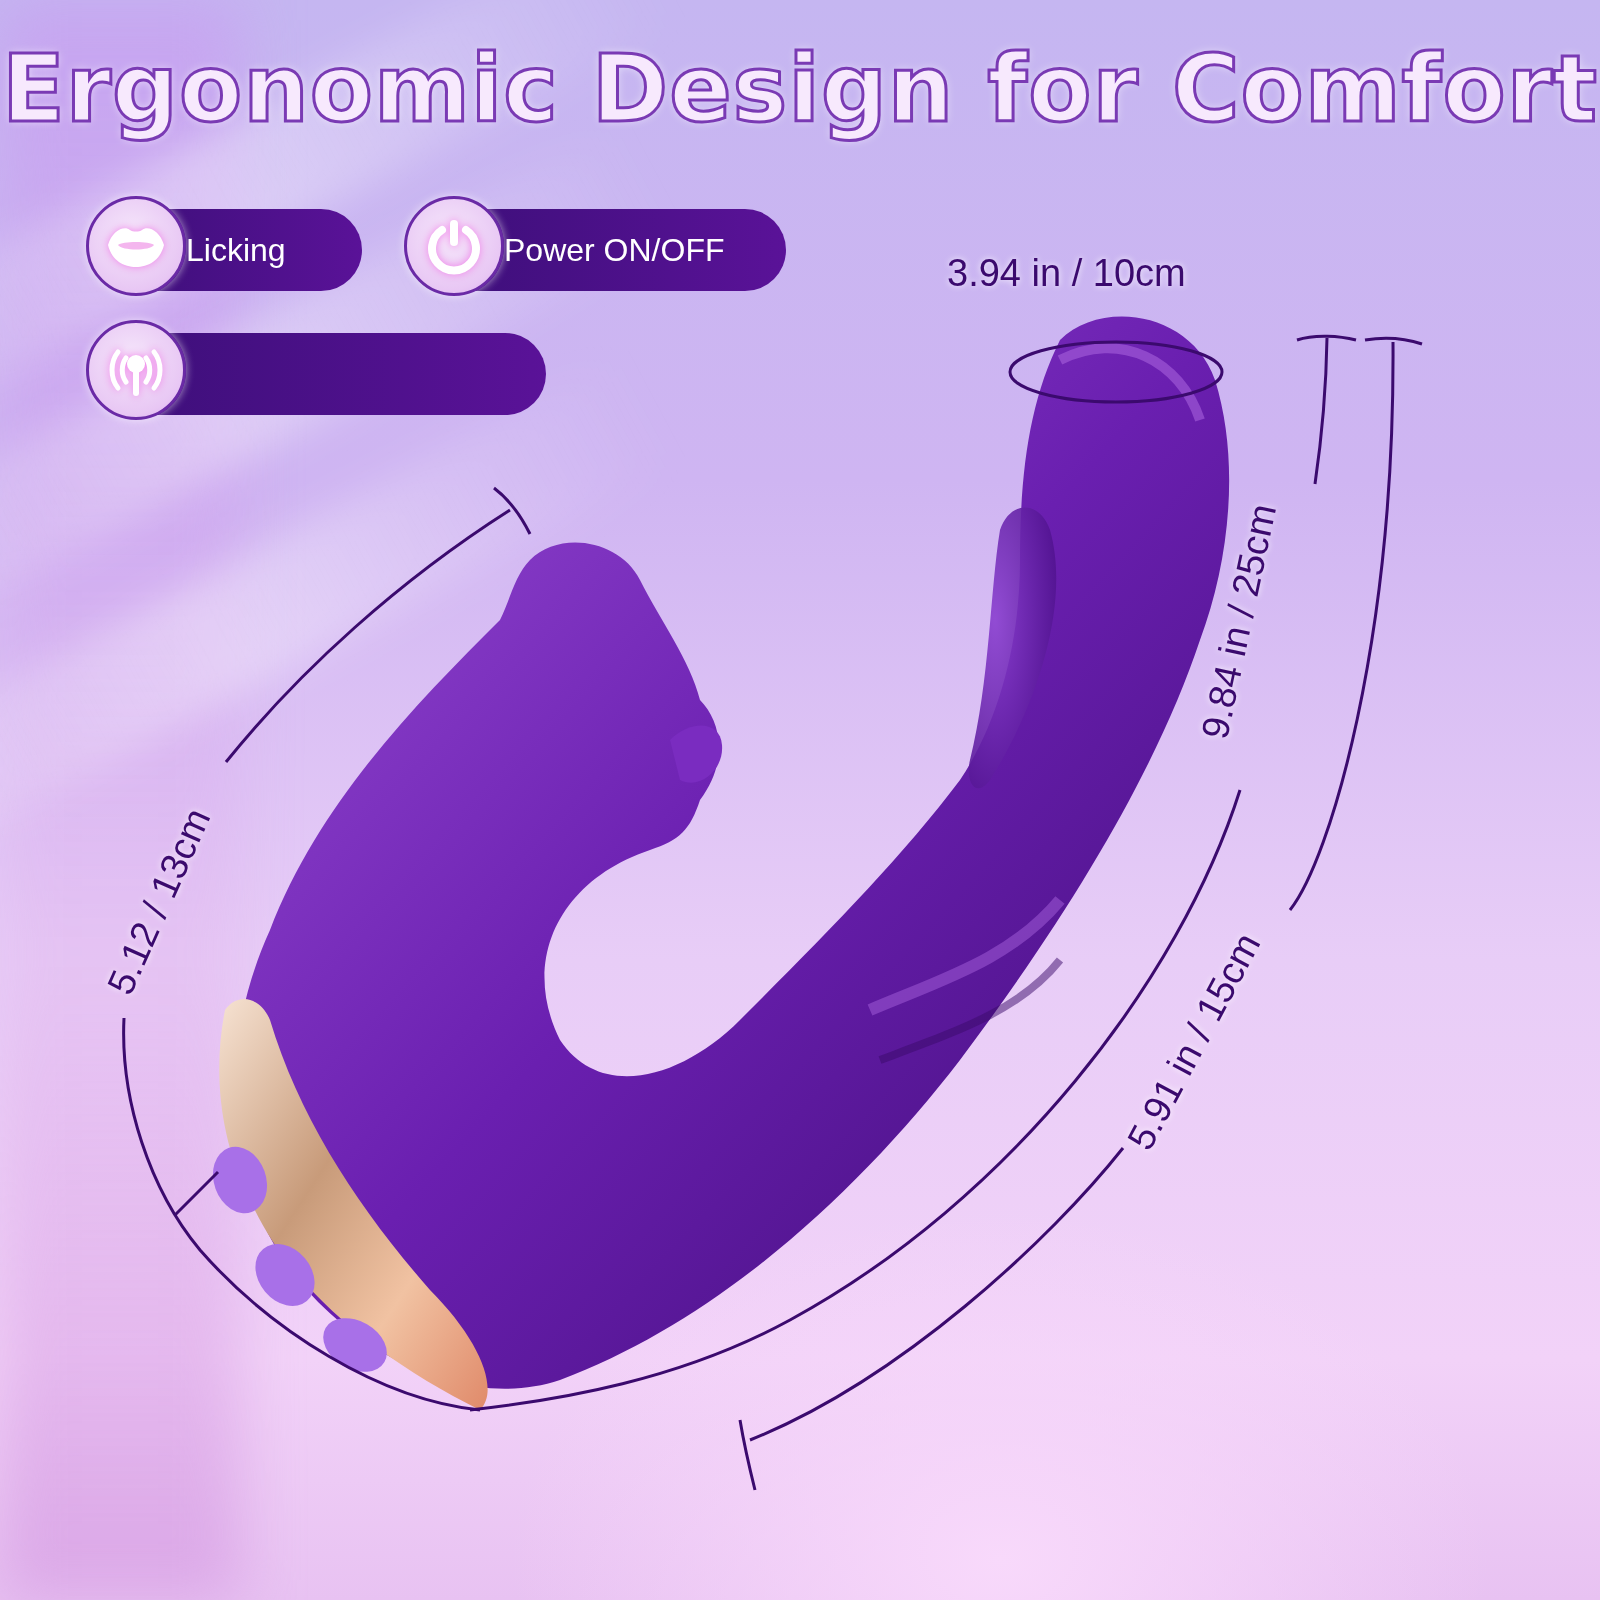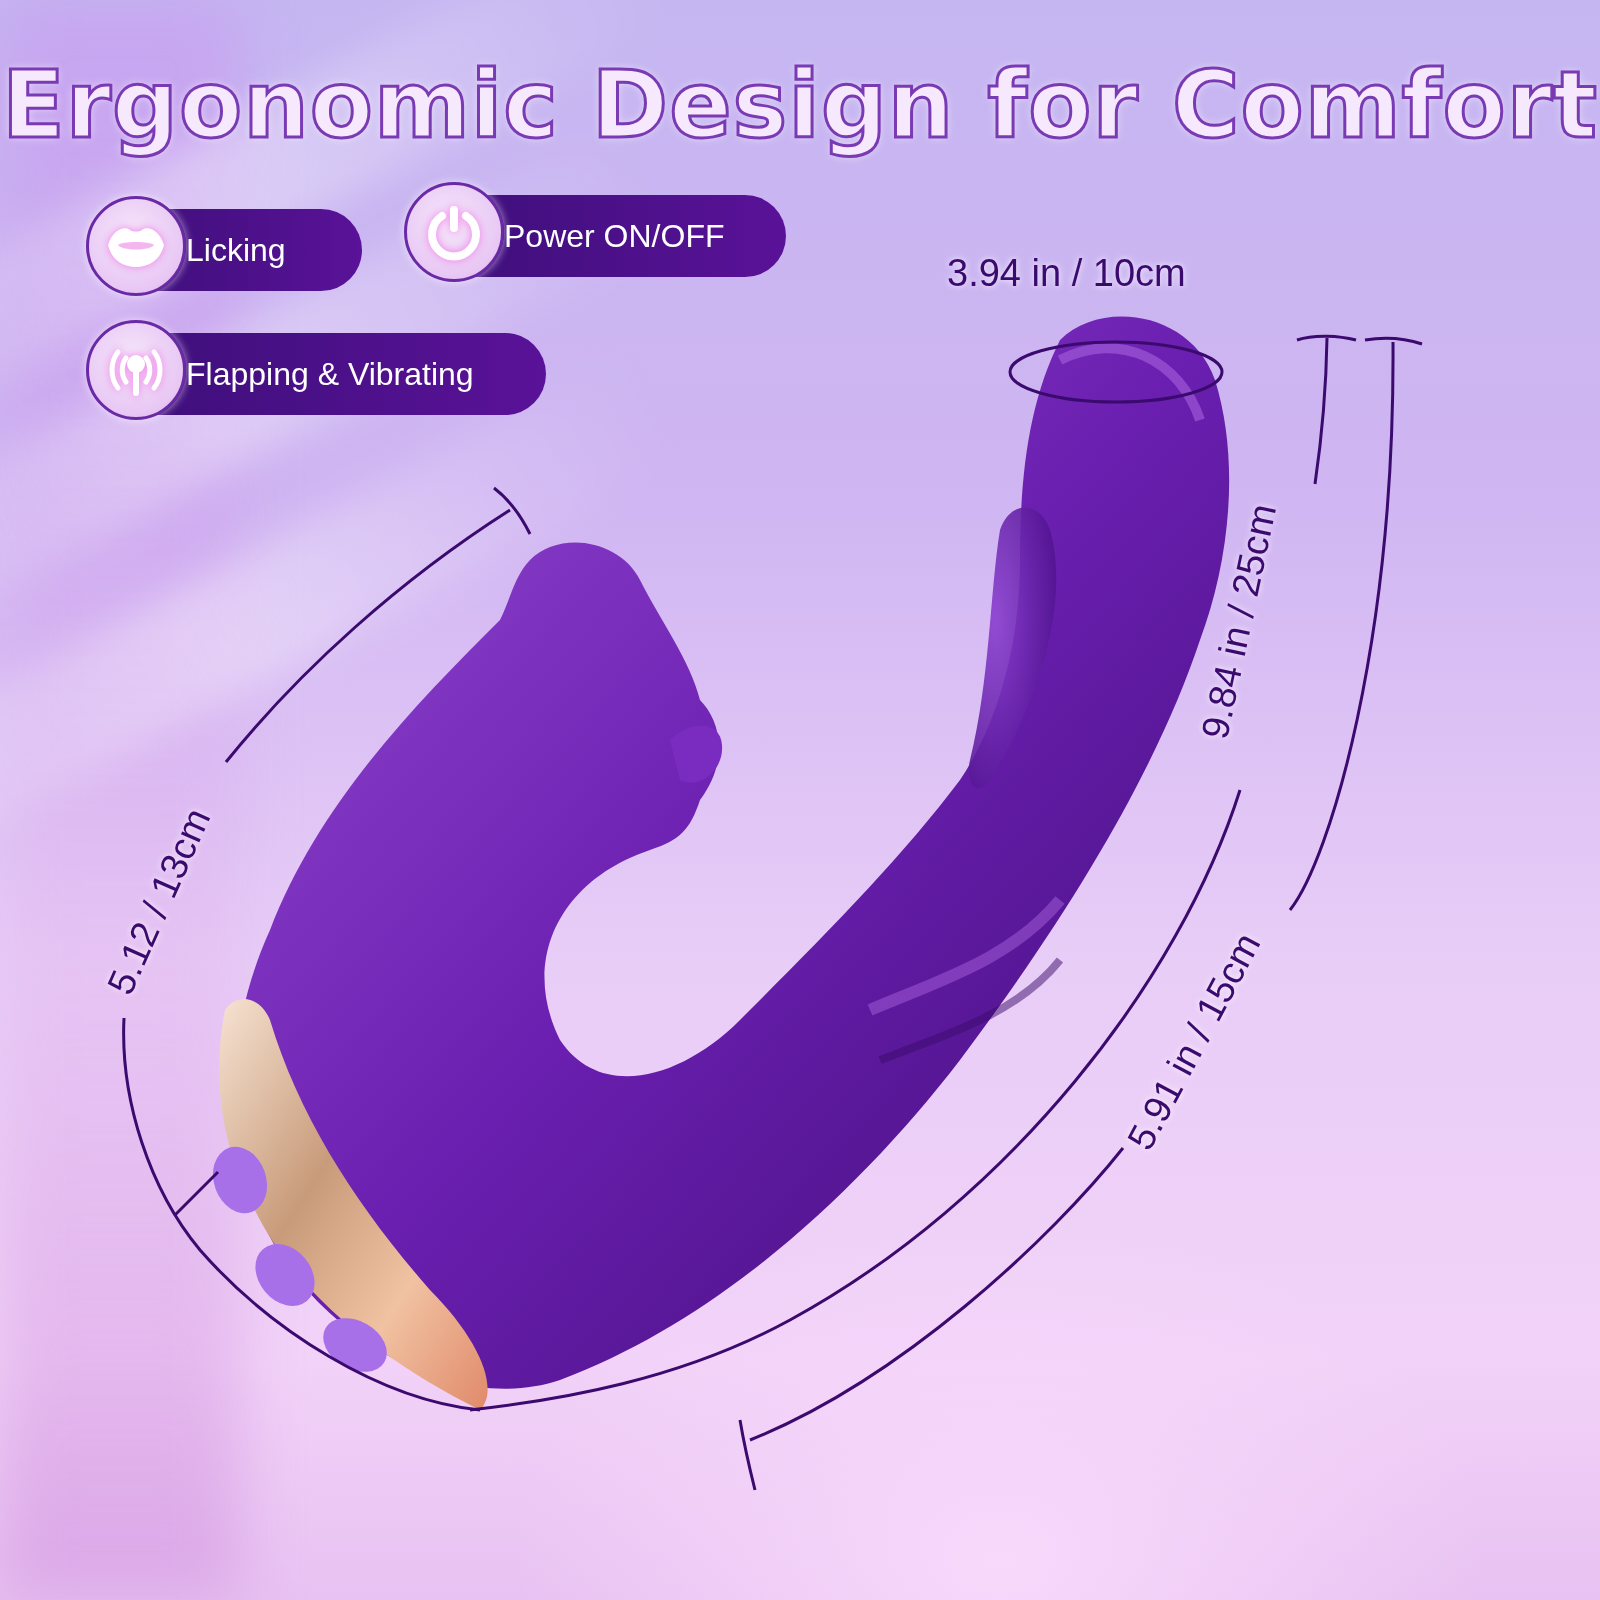--- a/index.html
+++ b/index.html
@@ -15,21 +15,21 @@
     background: linear-gradient(90deg, rgba(255,255,255,0) 0%, rgba(255,255,255,0.35) 45%, rgba(255,255,255,0) 100%);
     transform: rotate(-28deg); filter: blur(18px);
   }
   .bg-side-left {
     position: absolute; left: 0; top: 0; width: 240px; height: 1600px;
     background: linear-gradient(180deg, rgba(200,150,240,0.5), rgba(220,160,230,0.2) 60%, rgba(205,140,220,0.5));
     filter: blur(30px);
   }
 
   .title {
-    position: absolute; left: 0; right: 0; top: 52px; text-align: center;
+    position: absolute; left: 0; right: 0; top: 36px; text-align: center;
     font-family: "DejaVu Sans", sans-serif; font-weight: bold;
     font-size: 92px; letter-spacing: 1px;
     color: #f7e9fd;
     -webkit-text-stroke: 3px #7a3ab4;
     text-shadow: 0 0 10px rgba(255,255,255,0.6);
   }
 
   .pill {
     position: absolute; height: 82px; display: flex; align-items: center;
   }
@@ -73,21 +73,21 @@
   <div class="pill-bar"></div>
   <div class="pill-circle">
     <svg class="icon-svg" width="64" height="50" viewBox="0 0 64 50">
       <path d="M4 24 C8 10, 20 4, 26 9 C29 11, 35 11, 38 9 C44 4, 56 10, 60 24 C56 40, 44 46, 32 46 C20 46, 8 40, 4 24 Z" fill="#fff"></path>
       <path d="M14 24 C18 20, 46 20, 50 24 C46 30, 18 30, 14 24 Z" fill="#f4b6ee"></path>
     </svg>
   </div>
   <div class="pill-label">Licking</div>
 </div>
 
-<div class="pill" style="left:404px; top:195px; width:382px;">
+<div class="pill" style="left:404px; top:209px; width:382px;">
   <div class="pill-bar"></div>
   <div class="pill-circle">
     <svg class="icon-svg" width="60" height="60" viewBox="0 0 60 60">
       <path d="M18 14 A22 22 0 1 0 42 14" fill="none" stroke="#fff" stroke-width="8" stroke-linecap="round"></path>
       <rect x="26" y="4" width="8" height="26" rx="4" fill="#fff"></rect>
     </svg>
   </div>
   <div class="pill-label">Power ON/OFF</div>
 </div>
 
@@ -96,21 +96,20 @@
   <div class="pill-circle">
     <svg class="icon-svg" width="64" height="64" viewBox="0 0 64 64">
       <path d="M14 14 C6 24, 6 40, 14 50" fill="none" stroke="#fff" stroke-width="5" stroke-linecap="round"></path>
       <path d="M22 20 C17 27, 17 37, 22 44" fill="none" stroke="#fff" stroke-width="5" stroke-linecap="round"></path>
       <path d="M50 14 C58 24, 58 40, 50 50" fill="none" stroke="#fff" stroke-width="5" stroke-linecap="round"></path>
       <path d="M42 20 C47 27, 47 37, 42 44" fill="none" stroke="#fff" stroke-width="5" stroke-linecap="round"></path>
       <circle cx="32" cy="26" r="9" fill="#fff"></circle>
       <rect x="29" y="30" width="6" height="28" rx="3" fill="#fff"></rect>
     </svg>
   </div>
-  <div class="pill-label">Flapping &amp; Vibrating</div>
 </div>
 
 <svg class="overlay" width="1600" height="1600" viewBox="0 0 1600 1600">
   <defs>
     <linearGradient id="bodyGrad" x1="0" y1="0" x2="1" y2="1">
       <stop offset="0" stop-color="#9a4fd6"></stop>
       <stop offset="0.5" stop-color="#6a1fb0"></stop>
       <stop offset="1" stop-color="#3d0c73"></stop>
     </linearGradient>
     <linearGradient id="goldGrad" x1="0" y1="0" x2="1" y2="1">

